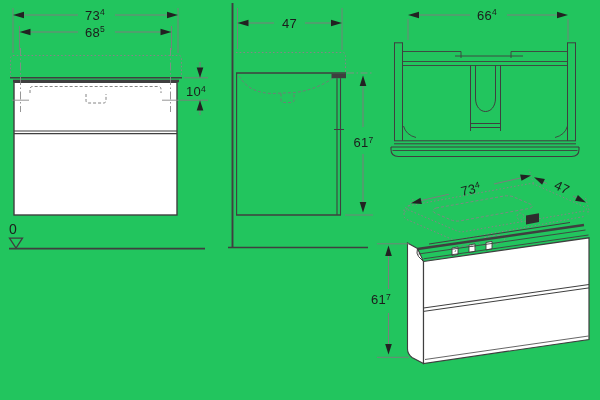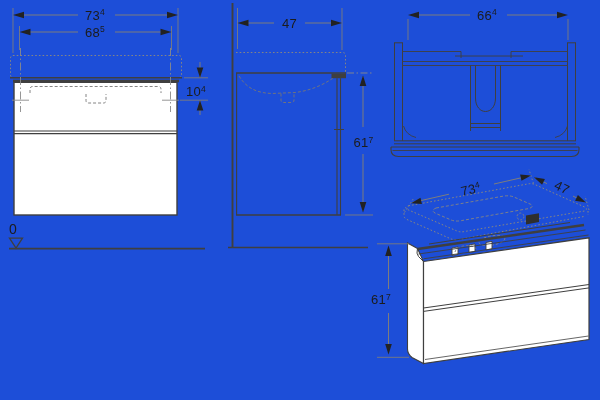--- a/index.html
+++ b/index.html
@@ -1,16 +1,16 @@
 <!DOCTYPE html>
 <html><head>
 <meta charset="utf-8">
 <style>
   html,body{margin:0;padding:0;background:#ffffff;}
-  .drawing{width:600px;height:400px;background:#1d4ed8;position:relative;overflow:hidden;
+  .drawing{width:600px;height:400px;background:#22c55e;position:relative;overflow:hidden;
            font-family:"Liberation Sans", sans-serif;}
   svg{display:block;}
   text{fill:#1c1c1c;font-family:"Liberation Sans", sans-serif;font-size:13px;}
   .sup{font-size:8.5px;}
   .dimtxt{letter-spacing:0.2px;}
 </style>
 </head>
 <body>
 
 <div class="drawing">

